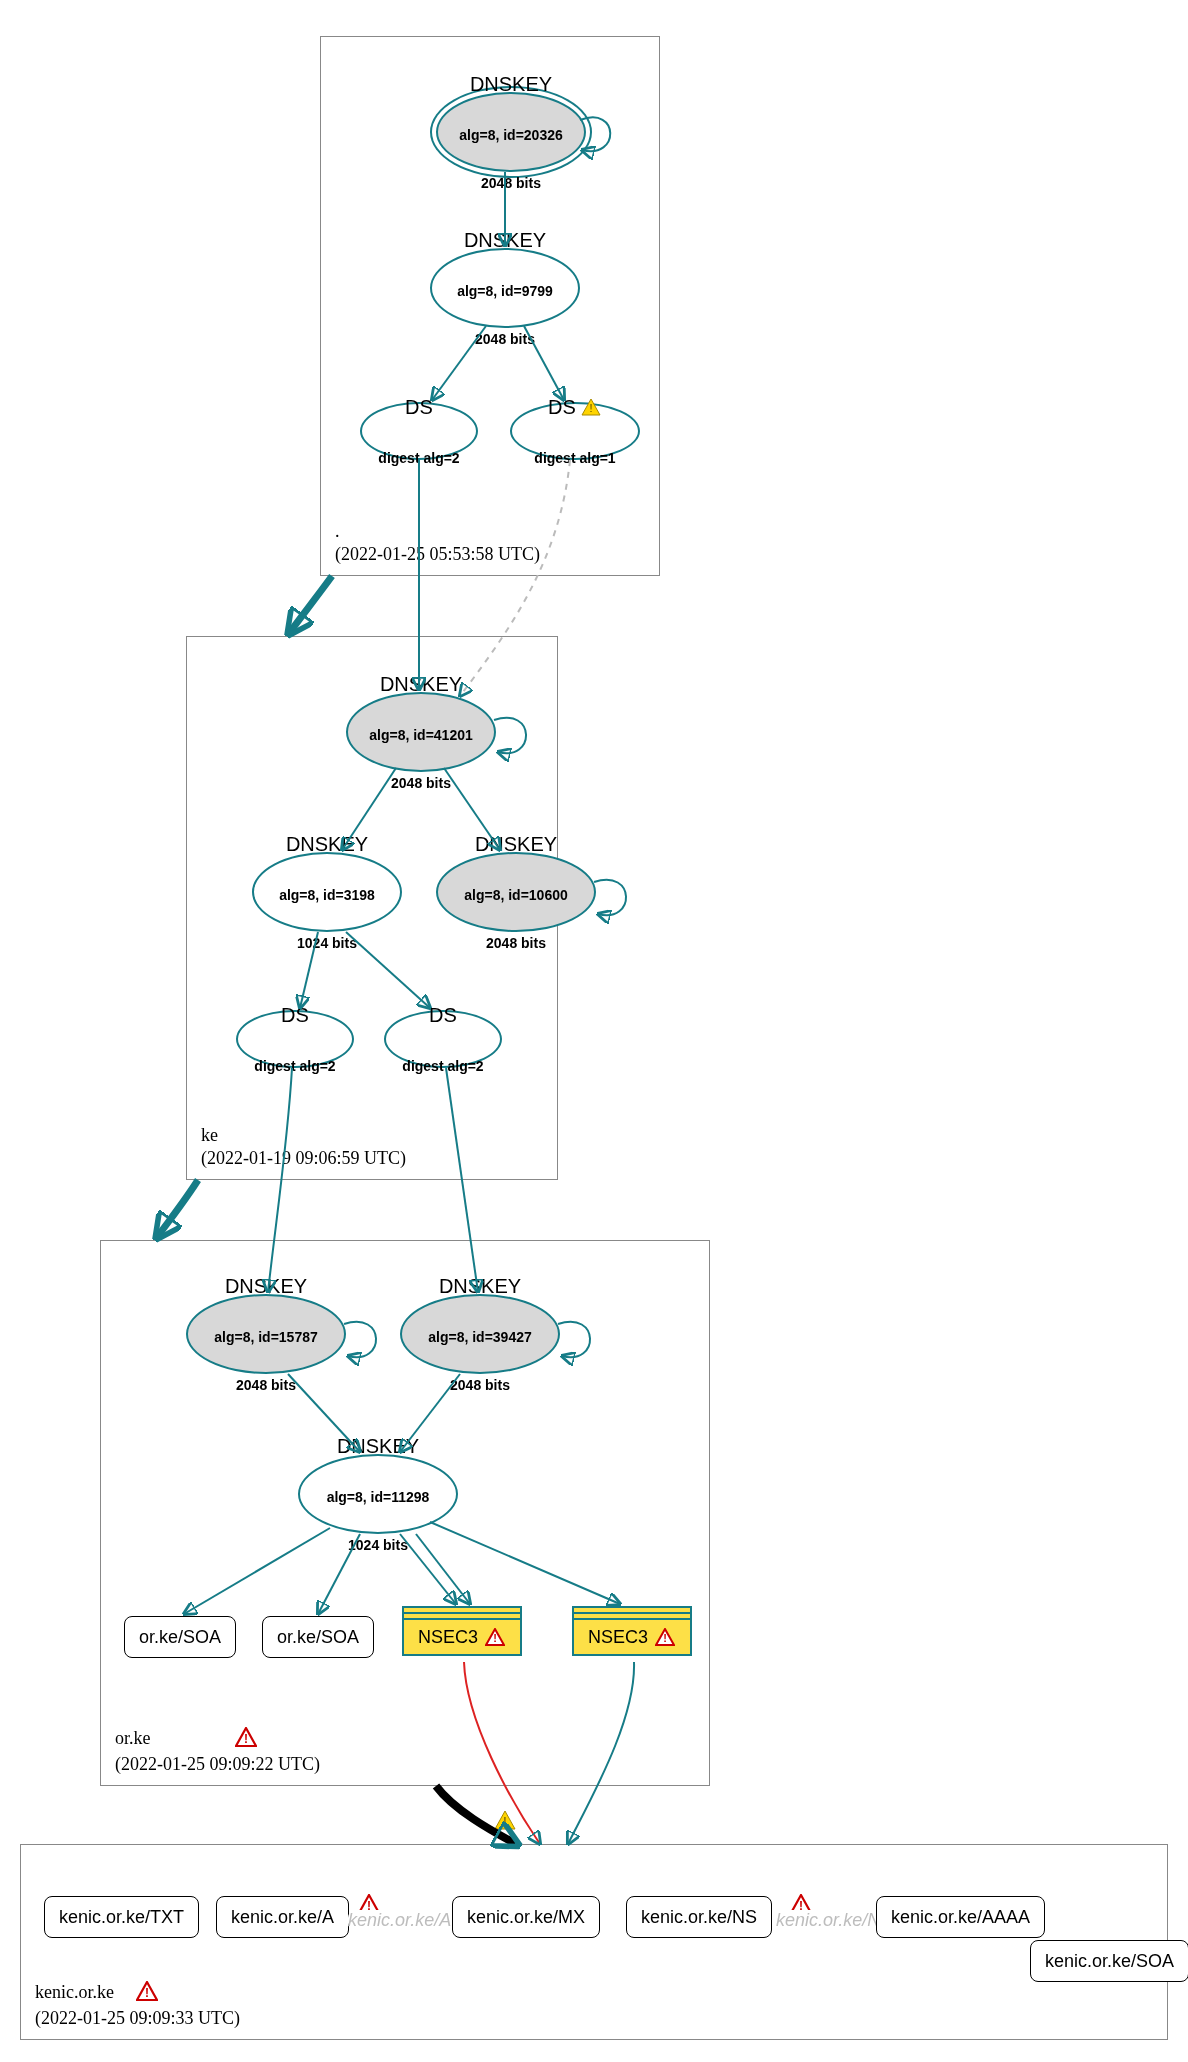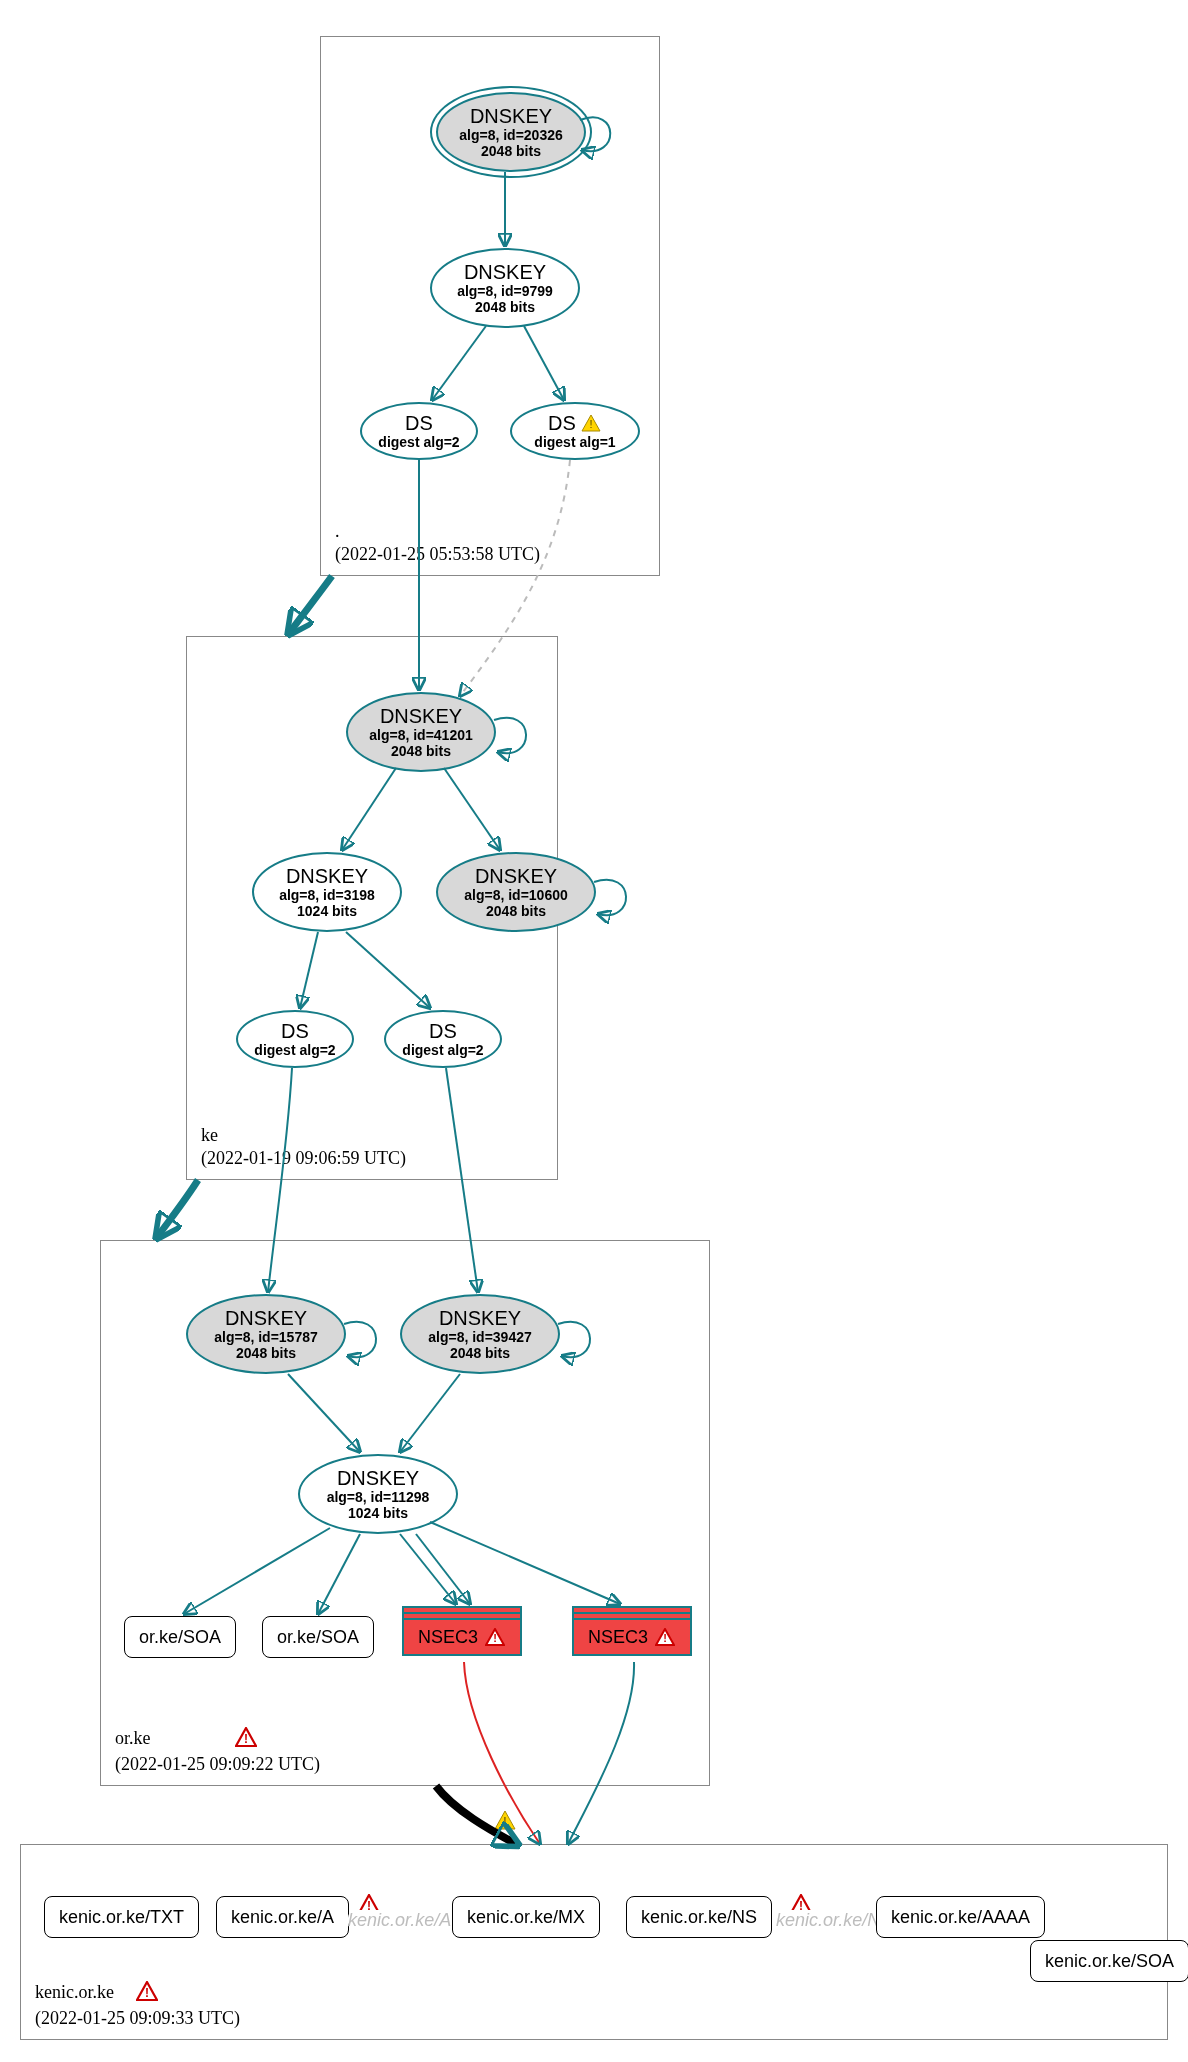--- a/index.html
+++ b/index.html
@@ -41,20 +41,21 @@
     box-sizing: border-box;
     font-family: Helvetica, Arial, sans-serif;
   }
   .node .title { font-size: 20px; line-height: 1.1; }
   .node .sub   { font-size: 14px; line-height: 1.15; font-weight: bold; }
   .ellipse {
     border-radius: 50%;
     border: 2px solid #167c87;
     background: #fff;
     flex-direction: column;
+    gap: 32px;
   }
   .ellipse.gray { background: #d8d8d8; }
   .ellipse.double {
     box-shadow: 0 0 0 4px #fff, 0 0 0 6px #167c87;
     margin: 6px;
   }
   .rect-node {
     border: 1px solid #000;
     border-radius: 8px;
     background: #fff;
@@ -70,21 +71,21 @@
   }
   .nsec-node {
     position: absolute;
     width: 120px;
     height: 56px;
     box-sizing: border-box;
   }
   .nsec-node .stack1, .nsec-node .stack2, .nsec-node .main {
     position: absolute;
     border: 2px solid #167c87;
-    background: #ef4444;
+    background: #fde047;
     box-sizing: border-box;
   }
   .nsec-node .stack1 { left: 0; top: 0; width: 100%; height: 38px; }
   .nsec-node .stack2 { left: 0; top: 6px; width: 100%; height: 38px; }
   .nsec-node .main   { left: 0; top: 12px; width: 100%; height: 38px;
                        display:flex; align-items:center; justify-content:center;
                        gap:6px; font-family: Helvetica, Arial, sans-serif;
                        font-size: 18px; }
   svg.edges {
     position: absolute;

